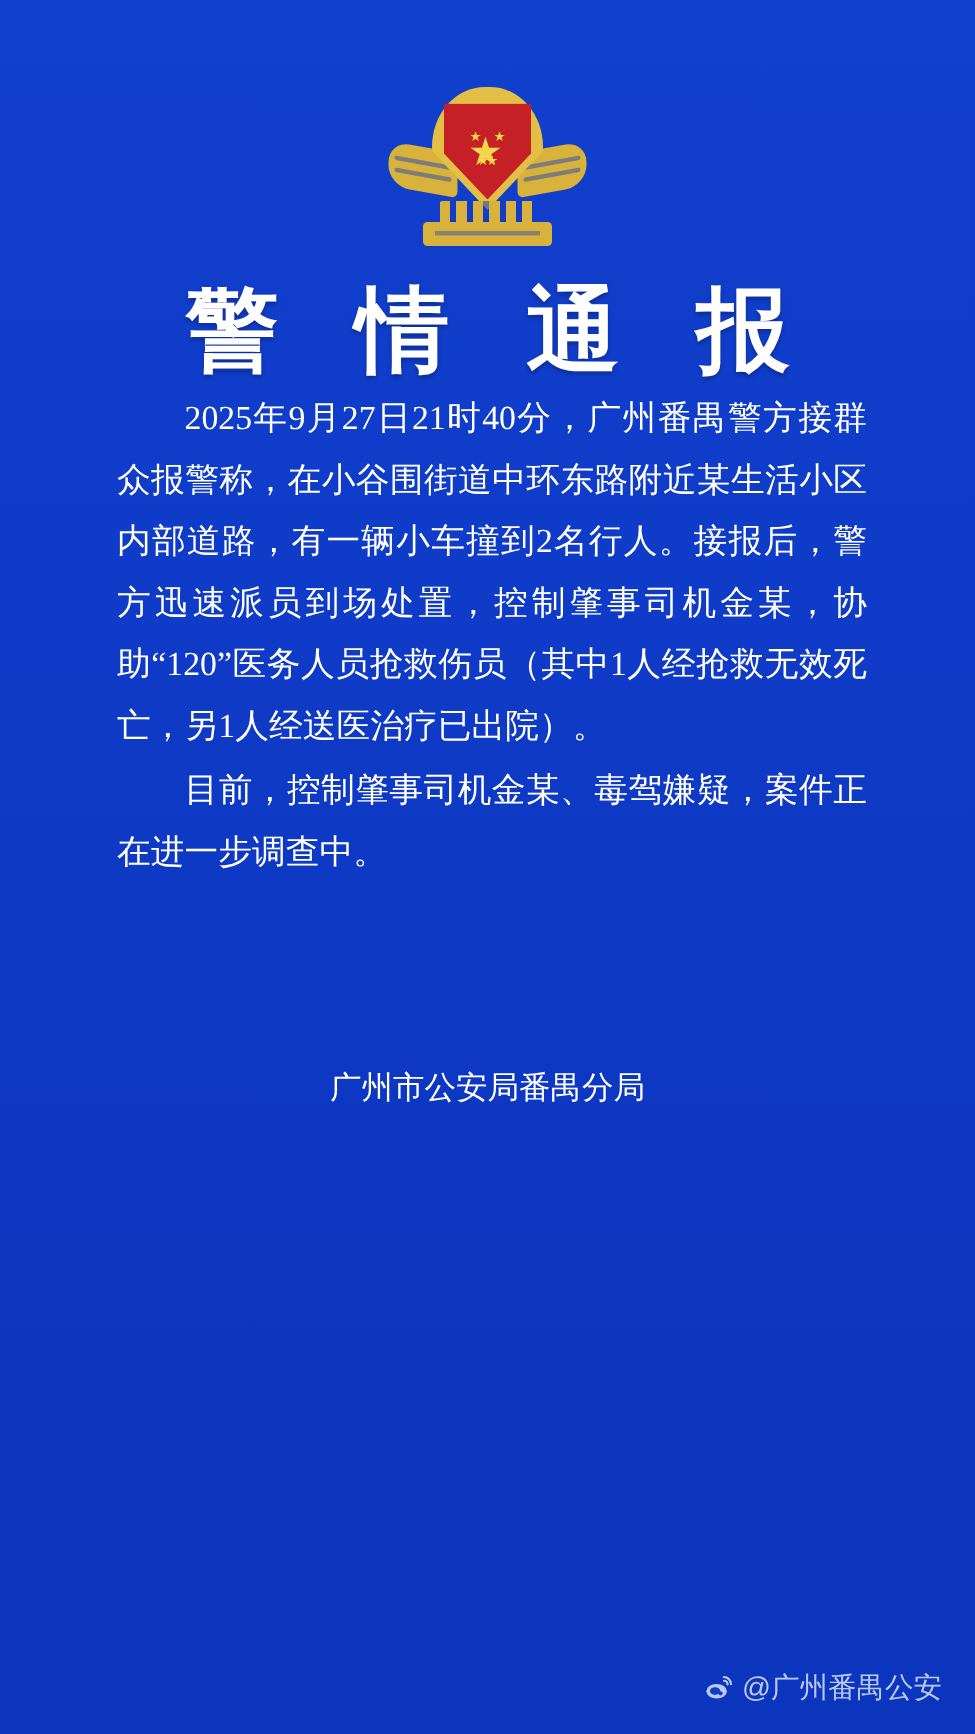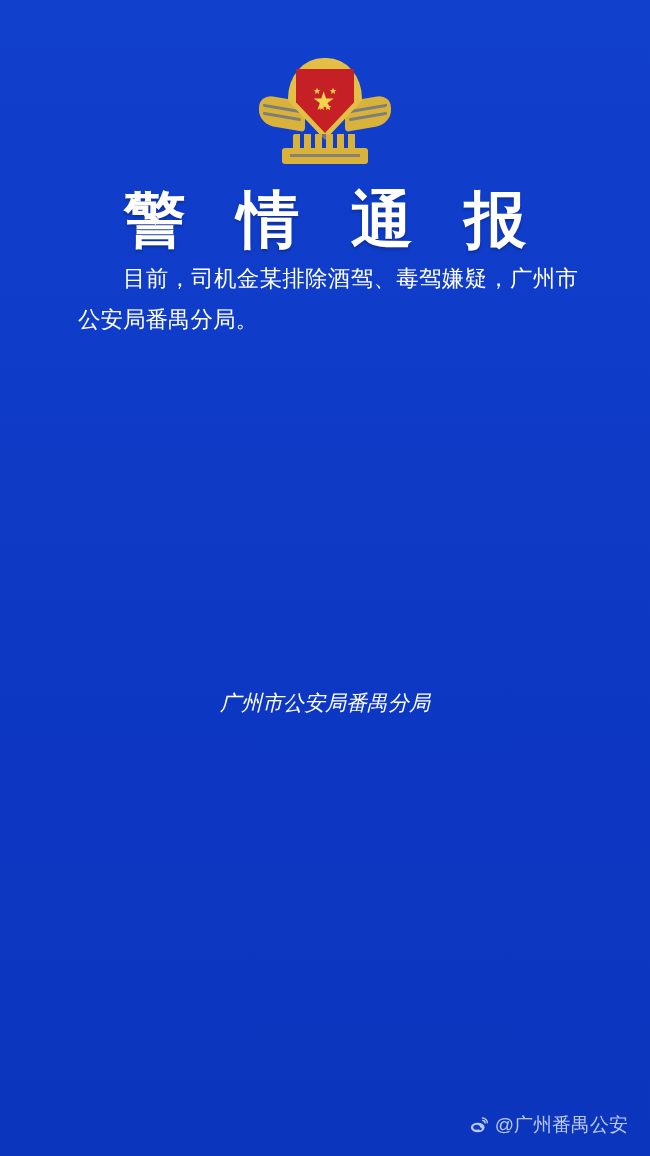--- a/index.html
+++ b/index.html
@@ -151,28 +151,27 @@
     text-justify: inter-ideograph;
   }
   .body-text p {
     margin: 0 0 2px 0;
     text-indent: 2em;
   }
 
   
   .signature {
     position: absolute;
-    top: 684px;
+    top: 706px;
     left: 0;
     right: 0;
     text-align: center;
     color: #ffffff;
     font-size: 21px;
     line-height: 38px;
-    font-style: italic;
   }
 
   
   .account {
     position: absolute;
     right: 22px;
     bottom: 18px;
     display: flex;
     align-items: center;
     gap: 6px;
@@ -206,21 +205,22 @@
         </div>
       </div>
       <div class="emblem-pillars"></div>
       <div class="emblem-base"></div>
     </div>
   </div>
 
   <div class="title">警 情 通 报</div>
 
   <div class="body-text">
-    <p>目前，司机金某排除酒驾、毒驾嫌疑，广州市公安局番禺分局。</p>
+    <p>2025年9月27日21时40分，广州番禺警方接群众报警称，在小谷围街道中环东路附近某生活小区内部道路，有一辆小车撞到2名行人。接报后，警方迅速派员到场处置，控制肇事司机金某，协助“120”医务人员抢救伤员（其中1人经抢救无效死亡，另1人经送医治疗已出院）。</p>
+    <p>目前，控制肇事司机金某、毒驾嫌疑，案件正在进一步调查中。</p>
   </div>
 
   <div class="signature">
     <div>广州市公安局番禺分局</div>
   </div>
 
   <div class="account">
     <svg class="weibo-icon" viewBox="0 0 24 24">
       <ellipse cx="10.5" cy="15" rx="8.2" ry="5.8" fill="#c9d6f6"></ellipse>
       <ellipse cx="9.2" cy="14.8" rx="4.1" ry="3" fill="#0f3cc9"></ellipse>

